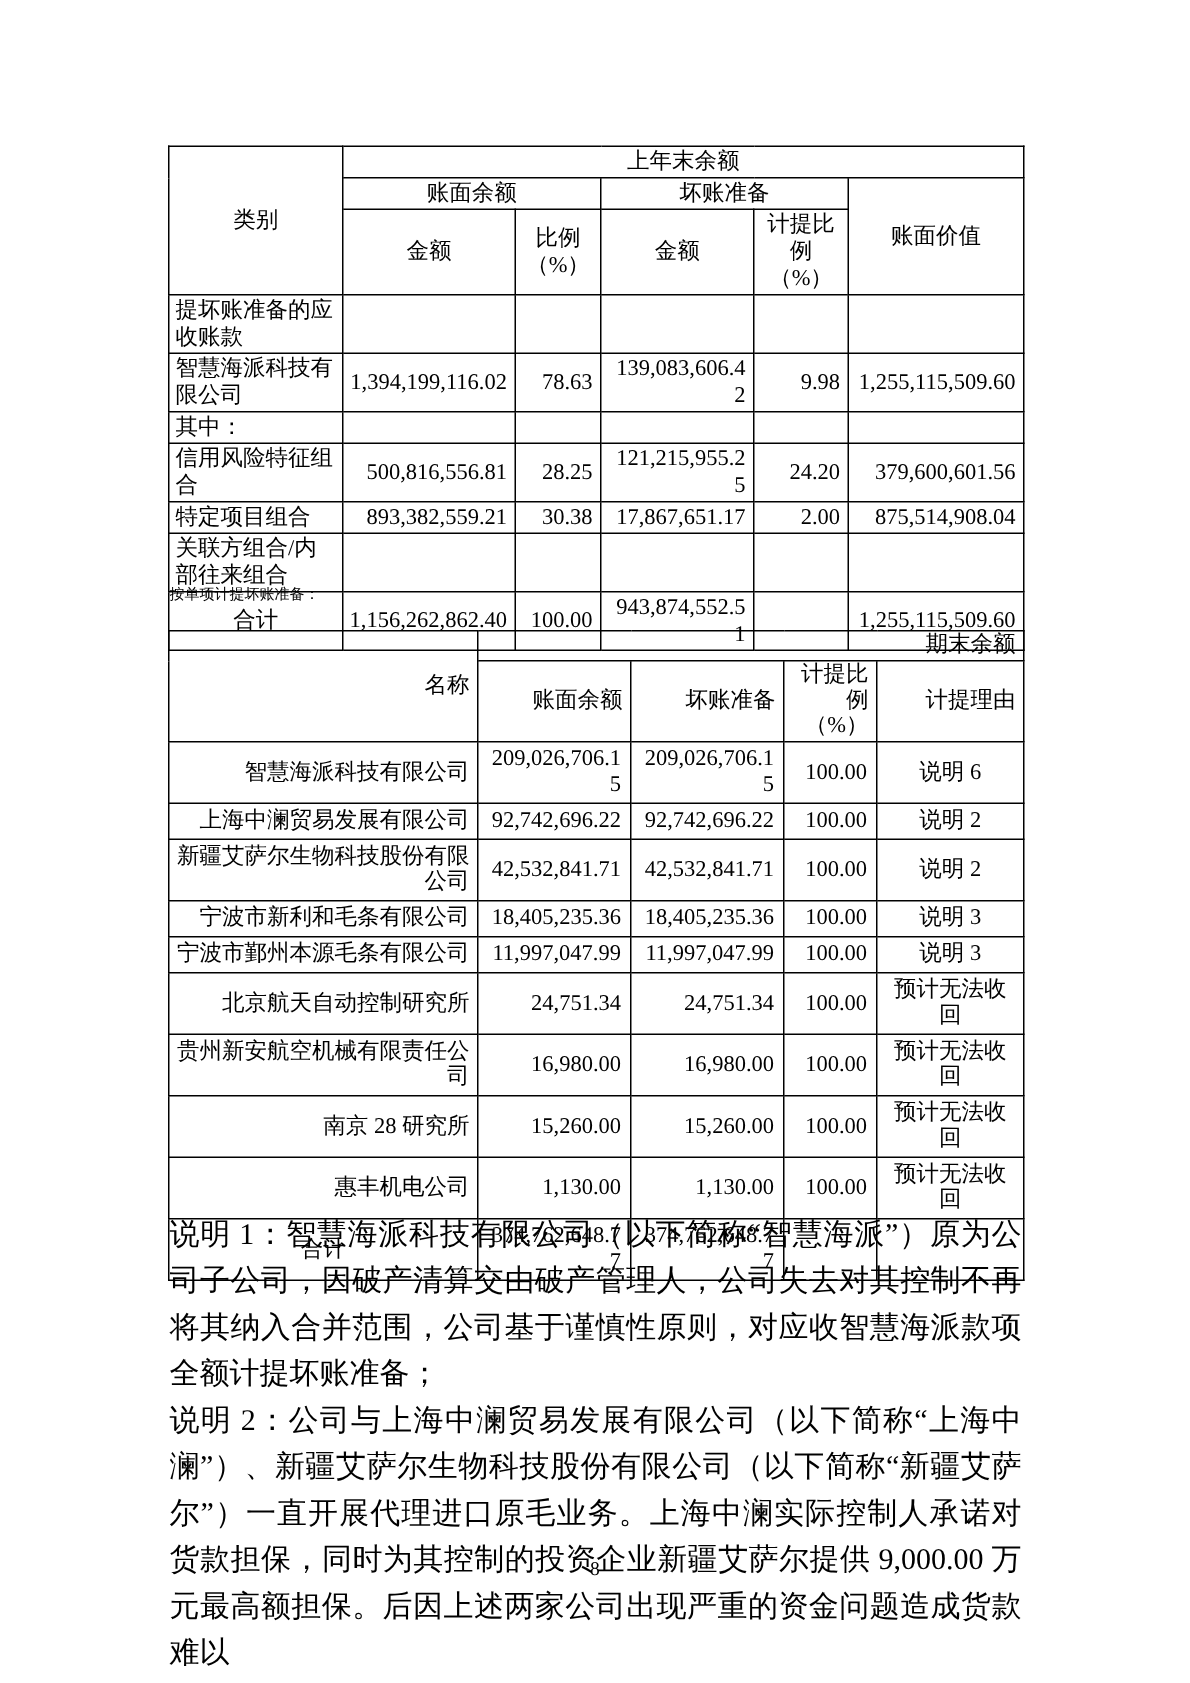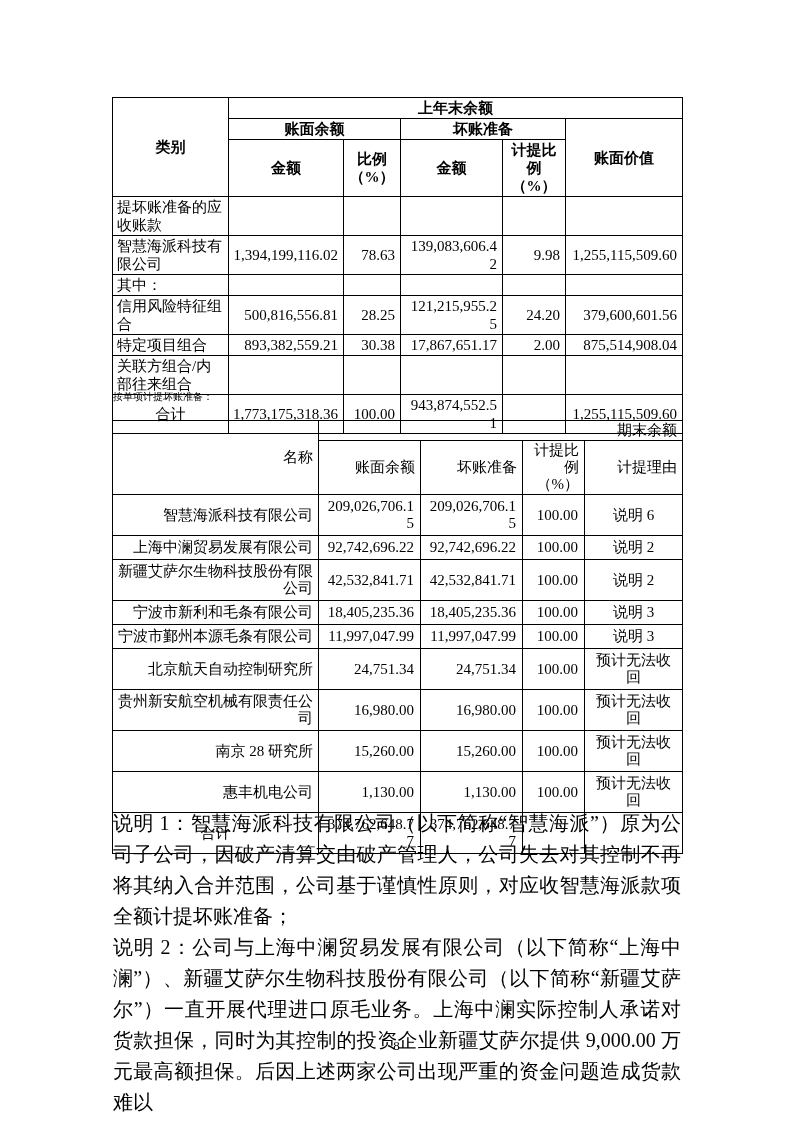--- a/index.html
+++ b/index.html
@@ -10,21 +10,21 @@
   }
   .page{position:absolute;left:0;top:0;width:793px;height:1122px;overflow:hidden;}
   .content{position:absolute;left:112px;width:570px;}
 
   table{border-collapse:collapse;table-layout:fixed;width:570px;font-size:15px;}
   td{border:1px solid #000;vertical-align:middle;overflow:hidden;word-break:break-all;}
 
   
   .t1{position:absolute;top:97px;height:282px;}
   .t1 td{padding:1px 4px;line-height:18px;}
-  .t1 .hd{text-align:center;font-weight:bold;}
+  .t1 .hd{text-align:center;}
   .t1 .lbl{text-align:left;}
   .t1 .num{text-align:right;padding-right:5px;}
   .t1 .ctr{text-align:center;}
 
   
   .mid-label{position:absolute;top:387px;left:1px;font-size:10px;line-height:20px;}
 
   
   .t2{position:absolute;top:420px;height:390px;}
   .t2 td{padding:3px 5px;line-height:17px;}
@@ -116,21 +116,21 @@
         <tr>
           <td class="lbl">关联方组合/内部往来组合</td>
           <td class="num"></td>
           <td class="num"></td>
           <td class="num"></td>
           <td class="num"></td>
           <td class="num"></td>
         </tr>
         <tr>
           <td class="ctr">合计</td>
-          <td class="num">1,773,175,318.36</td>
+          <td class="num">1,156,262,862.40</td>
           <td class="num">100.00</td>
           <td class="num">943,874,552.51</td>
           <td class="num"></td>
           <td class="num">1,255,115,509.60</td>
         </tr>
       </tbody>
     </table>
 
     <div class="mid-label">按单项计提坏账准备：</div>
 

